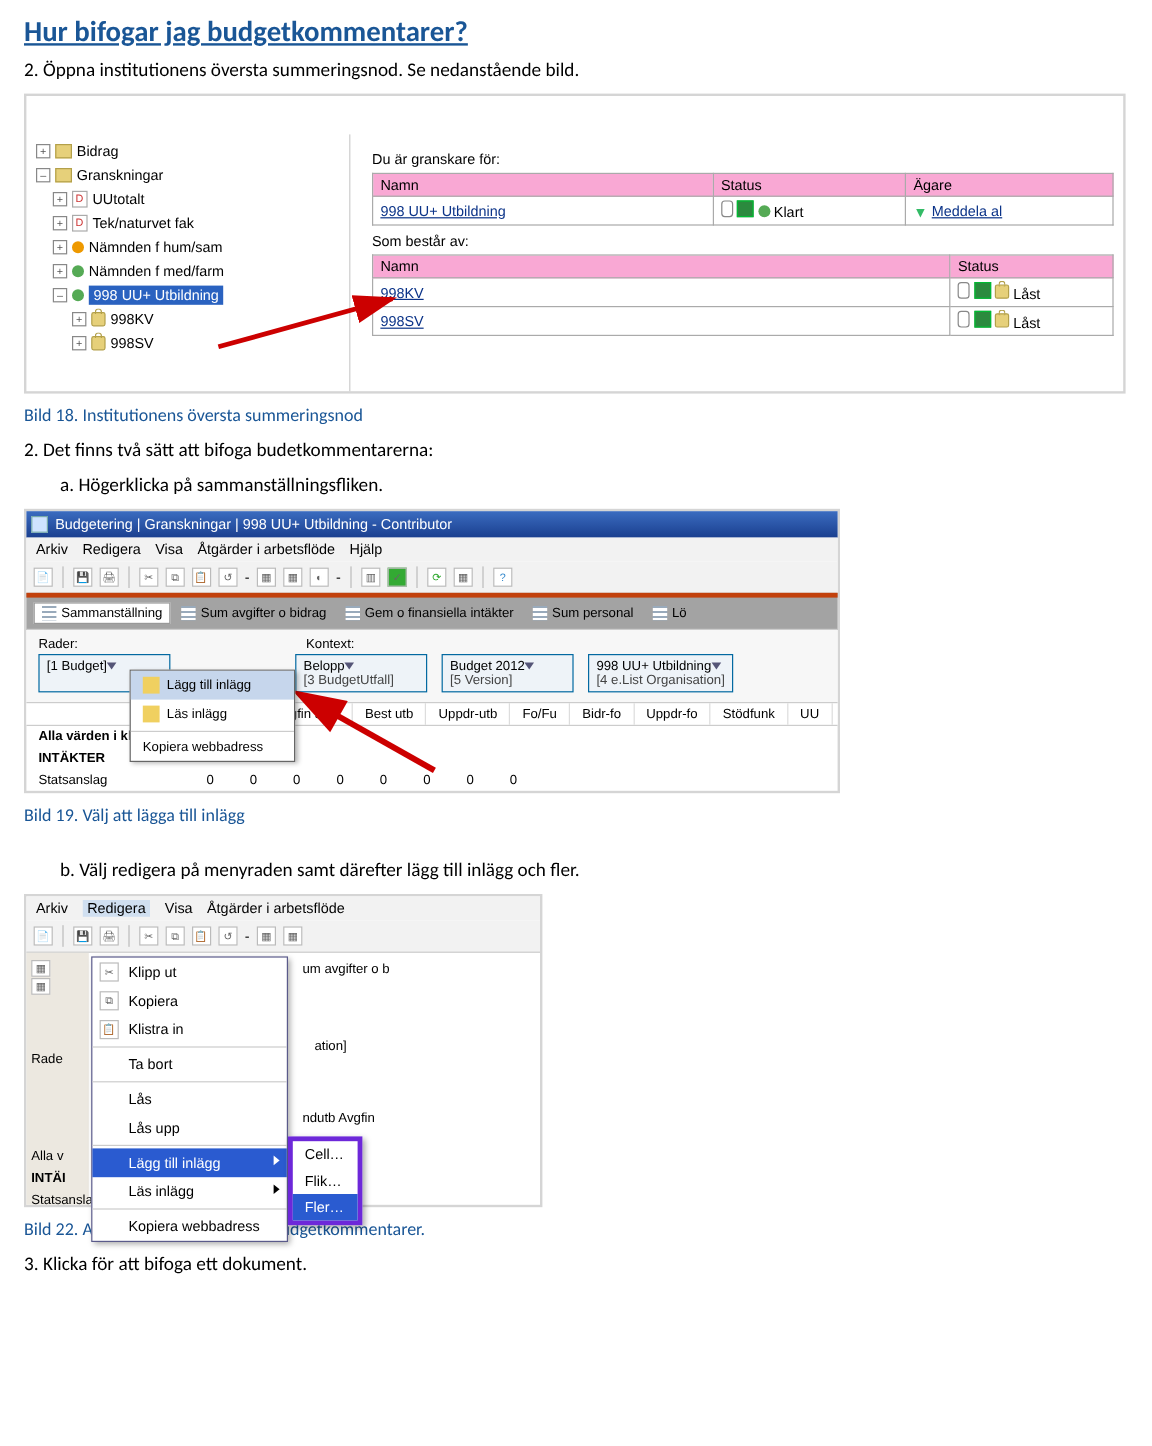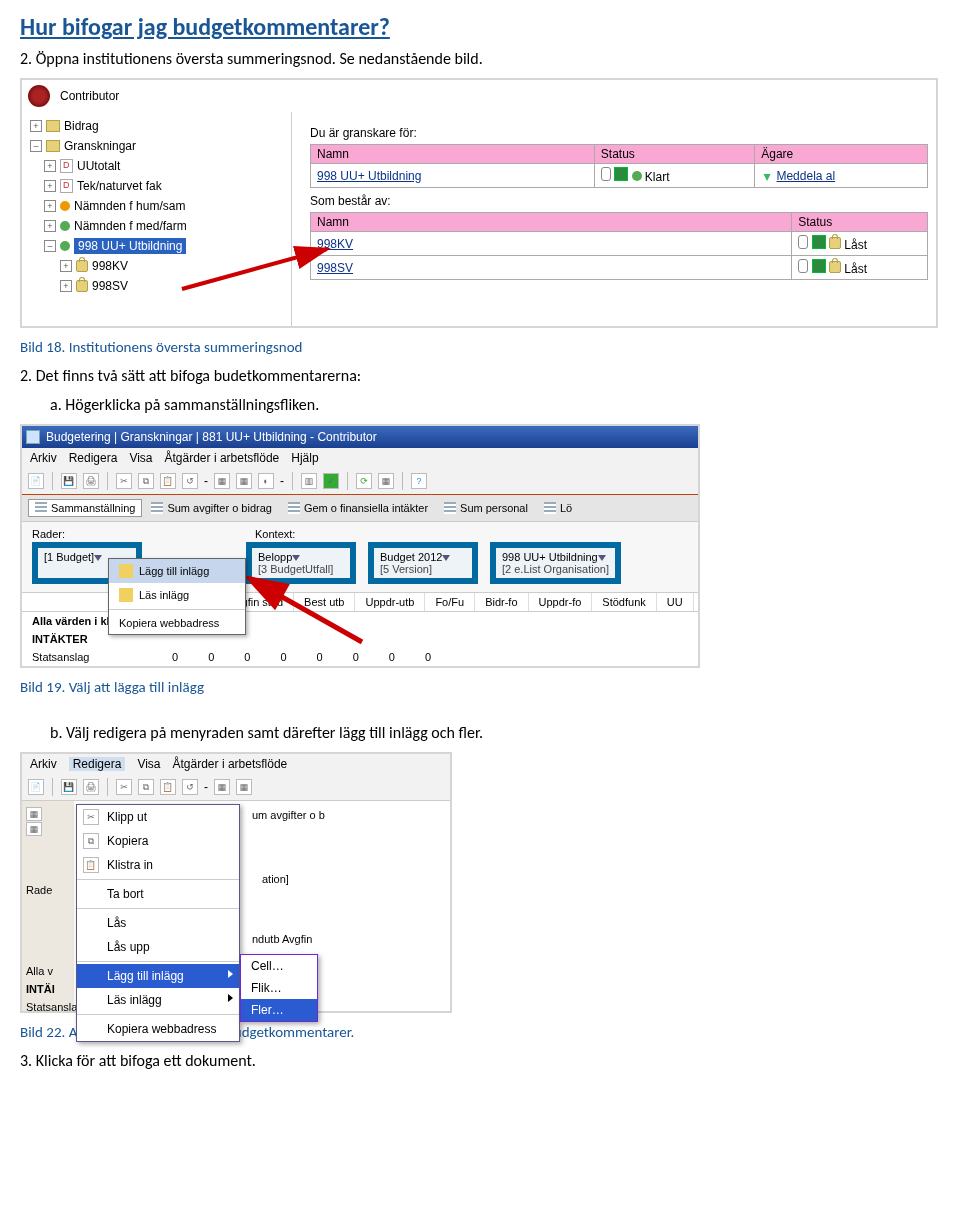--- a/index.html
+++ b/index.html
@@ -99,27 +99,27 @@
     height: 22px;
     background: linear-gradient(#3b6cc0,#1a3f8f);
     color:#fff; display:flex; align-items:center; gap:6px;
     padding-left:4px; font-size:12px;
   }
   .tb-icon { width:14px;height:14px;background:#cfe3ff;border:1px solid #7aa; }
   .menubar { display:flex; gap:12px; padding:3px 8px; background:#f2f2f2; font-size:12px;text-align:right;}
   .toolbar { display:flex; gap:6px; padding:4px 6px; background:#f2f2f2; flex-wrap:nowrap; align-items:center;}
   .tbtn { width:16px;height:16px;border:1px solid #bbb;background:#fff;display:flex;align-items:center;justify-content:center;font-size:9px;color:#666;}
   .tsep { width:1px;height:18px;background:#bbb;margin:0 2px;}
-  .tabstrip { display:flex; gap:2px; padding:4px 6px; background:#e5e5e5; border-top:1px solid #c2410c; border-bottom:1px solid #ccc;}
+  .tabstrip { display:flex; gap:2px; padding:4px 6px; background:#a3a3a3; border-top:4px solid #c2410c; border-bottom:1px solid #ccc;}
   .tabitem { display:flex; align-items:center; gap:4px; padding:2px 6px; border:1px solid transparent; font-size:11px;}
   .tabitem.active { border:1px solid #999; background:#fff; }
   .gridtab { width:12px;height:12px;background:repeating-linear-gradient(#9ab,#9ab 2px,#fff 2px,#fff 4px);}
   .contextrow { display:flex; gap:70px; padding:6px 10px 2px; background:#f7f7f7; font-size:11px;}
   .ctxbox { display:flex; gap:12px; padding:0 10px 8px; background:#f7f7f7;}
-  .ctxcell { border:6px solid #0369a1; background:#eef3f8; padding:3px 6px; display:flex; flex-direction:column; min-width:110px; font-size:11px;}
+  .ctxcell { border:1px solid #0369a1; background:#eef3f8; padding:3px 6px; display:flex; flex-direction:column; min-width:110px; font-size:11px;}
   .ctxcell .top { color:#000; white-space:nowrap;}
   .ctxcell .bot { color:#444;}
   .droparrow { display:inline-block;width:0;height:0;border-left:4px solid transparent;border-right:4px solid transparent;border-top:6px solid #557; margin-left:auto;}
   .ctxpop {
     position:absolute; z-index:5;
     left:86px; top:132px;
     border:1px solid #666; background:#fff;
     box-shadow:2px 2px 4px rgba(0,0,0,.3);
     font-size:11px; width:138px;
   }
@@ -149,42 +149,38 @@
   .ctxmenu3 .mi { padding:5px 8px 5px 30px; position:relative;}
   .ctxmenu3 .mi .mic { position:absolute; left:6px; top:4px;}
   .ctxmenu3 .mi.sel { background:#2a5bd0; color:#fff;}
   .ctxmenu3 hr { border:none;border-top:1px solid #ccc;margin:2px 0;}
   .subarrow { position:absolute; right:6px; top:6px; width:0;height:0;
               border-top:4px solid transparent;border-bottom:4px solid transparent;border-left:5px solid #000;}
   .ctxmenu3 .mi.sel .subarrow { border-left-color:#fff; }
 
   .submenu3 {
     position:absolute; left:218px; top:200px;
-    width:78px; border:1px solid #6d28d9; background:#fff;
+    width:62px; border:4px solid #6d28d9; background:#fff;
     box-shadow:2px 2px 5px rgba(0,0,0,.35);
     font-size:12px; z-index:6;
   }
   .submenu3 .mi { padding:4px 10px; }
   .submenu3 .mi.sel { background:#2a5bd0; color:#fff;}
 
   .s3right { flex:1; padding:4px 8px; font-size:11px; position:relative;}
   .s3right .rowlab { padding:4px 0; }
 
 </style>
 </head>
 <body>
 
 <div class="doc-title">Hur bifogar jag budgetkommentarer?</div>
 <div class="doc-para">2. Öppna institutionens översta summeringsnod. Se nedanstående bild.</div>
 
 <div class="shot shot1">
-  <div class="shot1-header">
-    <span class="crest"></span>
-    <span>Contributor</span>
-  </div>
 
   <div class="tree">
     <div class="tree-row l1">
       <span class="tw">+</span>
       <span class="folder"></span>
       <span>Bidrag</span>
     </div>
     <div class="tree-row l1">
       <span class="tw">–</span>
       <span class="folder"></span>
@@ -296,21 +292,21 @@
 </div>
 
 <div class="caption">Bild 18. Institutionens översta summeringsnod</div>
 <div class="doc-para">2. Det finns två sätt att bifoga budetkommentarerna:</div>
 <div class="doc-para" style="padding-left:30px;">a. Högerklicka på sammanställningsfliken.</div>
 
 <div class="shot2wrap">
 <div class="shot shot2" style="position:relative;">
   <div class="titlebar">
     <span class="tb-icon"></span>
-    <span>Budgetering | Granskningar | 881 UU+ Utbildning - Contributor</span>
+    <span>Budgetering | Granskningar | 998 UU+ Utbildning - Contributor</span>
   </div>
   <div class="menubar">
     <span>Arkiv</span>
     <span>Redigera</span>
     <span>Visa</span>
     <span>Åtgärder i arbetsflöde</span>
     <span>Hjälp</span>
   </div>
   <div class="toolbar">
     <span class="tbtn">📄</span>
@@ -372,21 +368,21 @@
     <div class="ctxcell">
       <span class="top"><span>Belopp</span><span class="droparrow"></span></span>
       <span class="bot">[3 BudgetUtfall]</span>
     </div>
     <div class="ctxcell">
       <span class="top"><span>Budget 2012</span><span class="droparrow"></span></span>
       <span class="bot">[5 Version]</span>
     </div>
     <div class="ctxcell">
       <span class="top"><span>998 UU+ Utbildning</span><span class="droparrow"></span></span>
-      <span class="bot">[2 e.List Organisation]</span>
+      <span class="bot">[4 e.List Organisation]</span>
     </div>
   </div>
 
   <div class="ctxpop">
     <div class="pi sel">
       <span class="mini-icon" style="background:#f0d060;"></span>
       <span>Lägg till inlägg</span>
     </div>
     <div class="pi">
       <span class="mini-icon" style="background:#f0d060;"></span>

